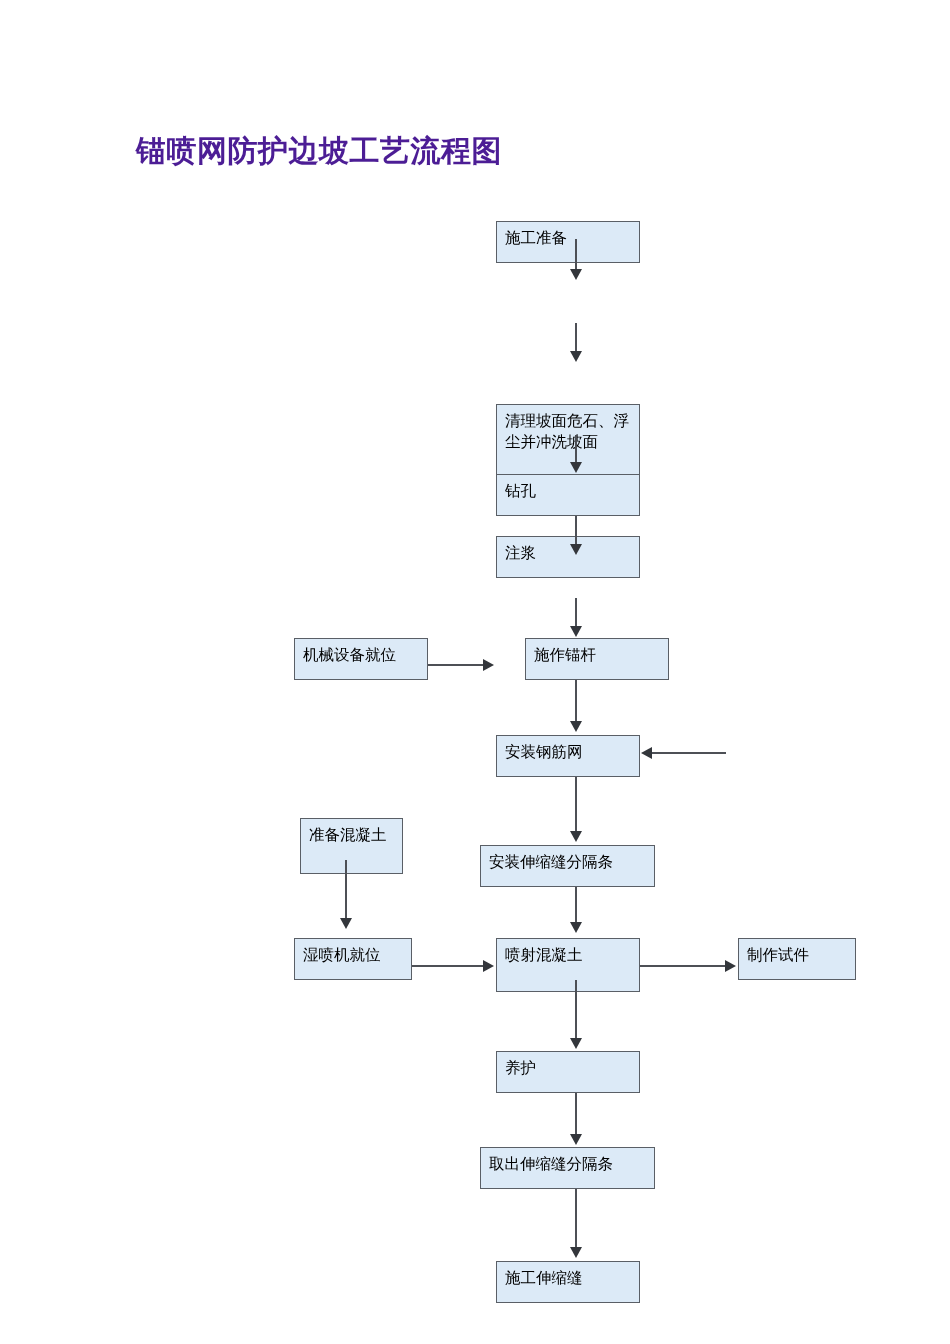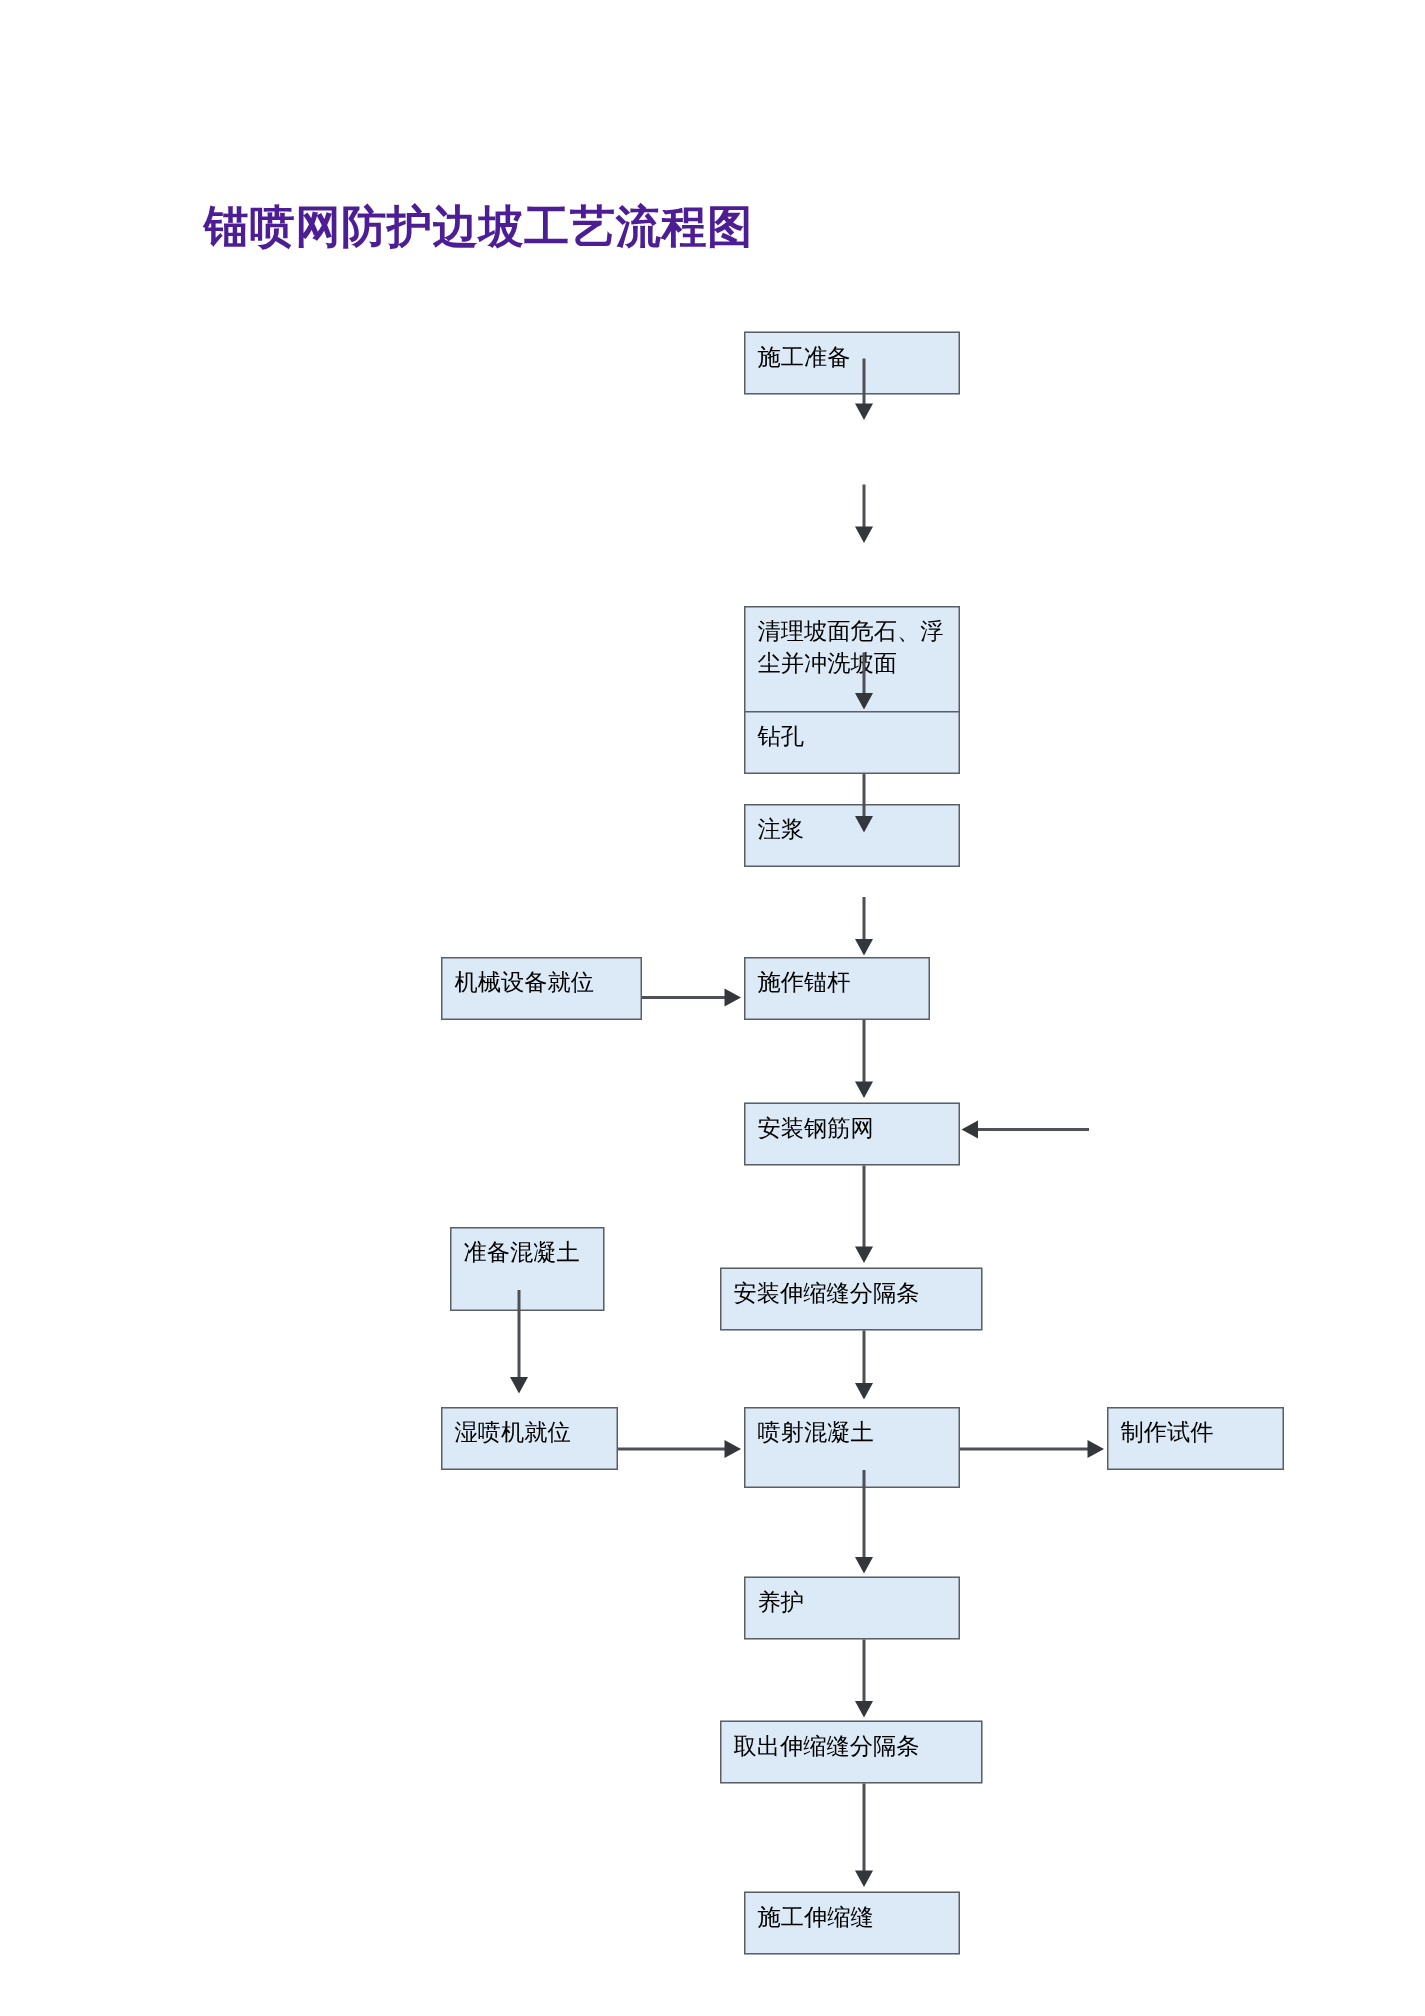--- a/index.html
+++ b/index.html
@@ -76,21 +76,21 @@
   <div class="node" style="left:496px;top:197px;width:144px;height:42px;margin-top:24px;">施工准备</div>
 
 
   <div class="node" style="left:496px;top:363px;width:144px;height:72px;margin-top:41px;">清理坡面危石、浮
 尘并冲洗坡面</div>
 
   <div class="node" style="left:496px;top:474px;width:144px;height:42px;">钻孔</div>
 
   <div class="node" style="left:496px;top:536px;width:144px;height:42px;">注浆</div>
 
-  <div class="node" style="left:496px;top:638px;width:124px;height:42px;">施作锚杆</div>
+  <div class="node" style="left:525px;top:638px;width:144px;height:42px;">施作锚杆</div>
 
   <div class="node" style="left:294px;top:638px;width:134px;height:42px;">机械设备就位</div>
 
   <div class="node" style="left:496px;top:735px;width:144px;height:42px;">安装钢筋网</div>
 
 
   <div class="node" style="left:300px;top:818px;width:103px;height:56px;">准备混凝土</div>
 
   <div class="node" style="left:480px;top:845px;width:175px;height:42px;">安装伸缩缝分隔条</div>
 

